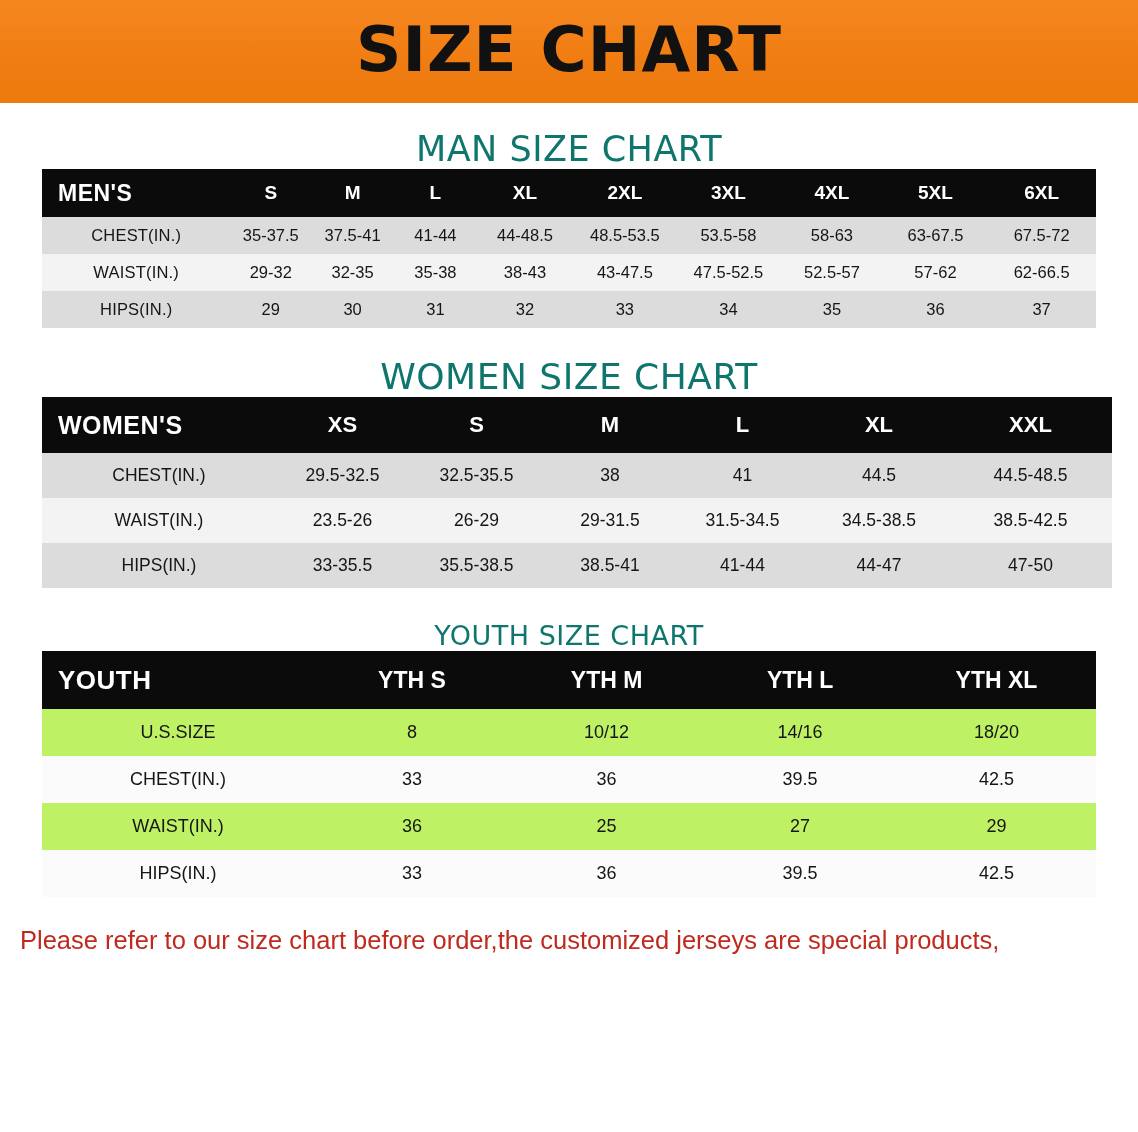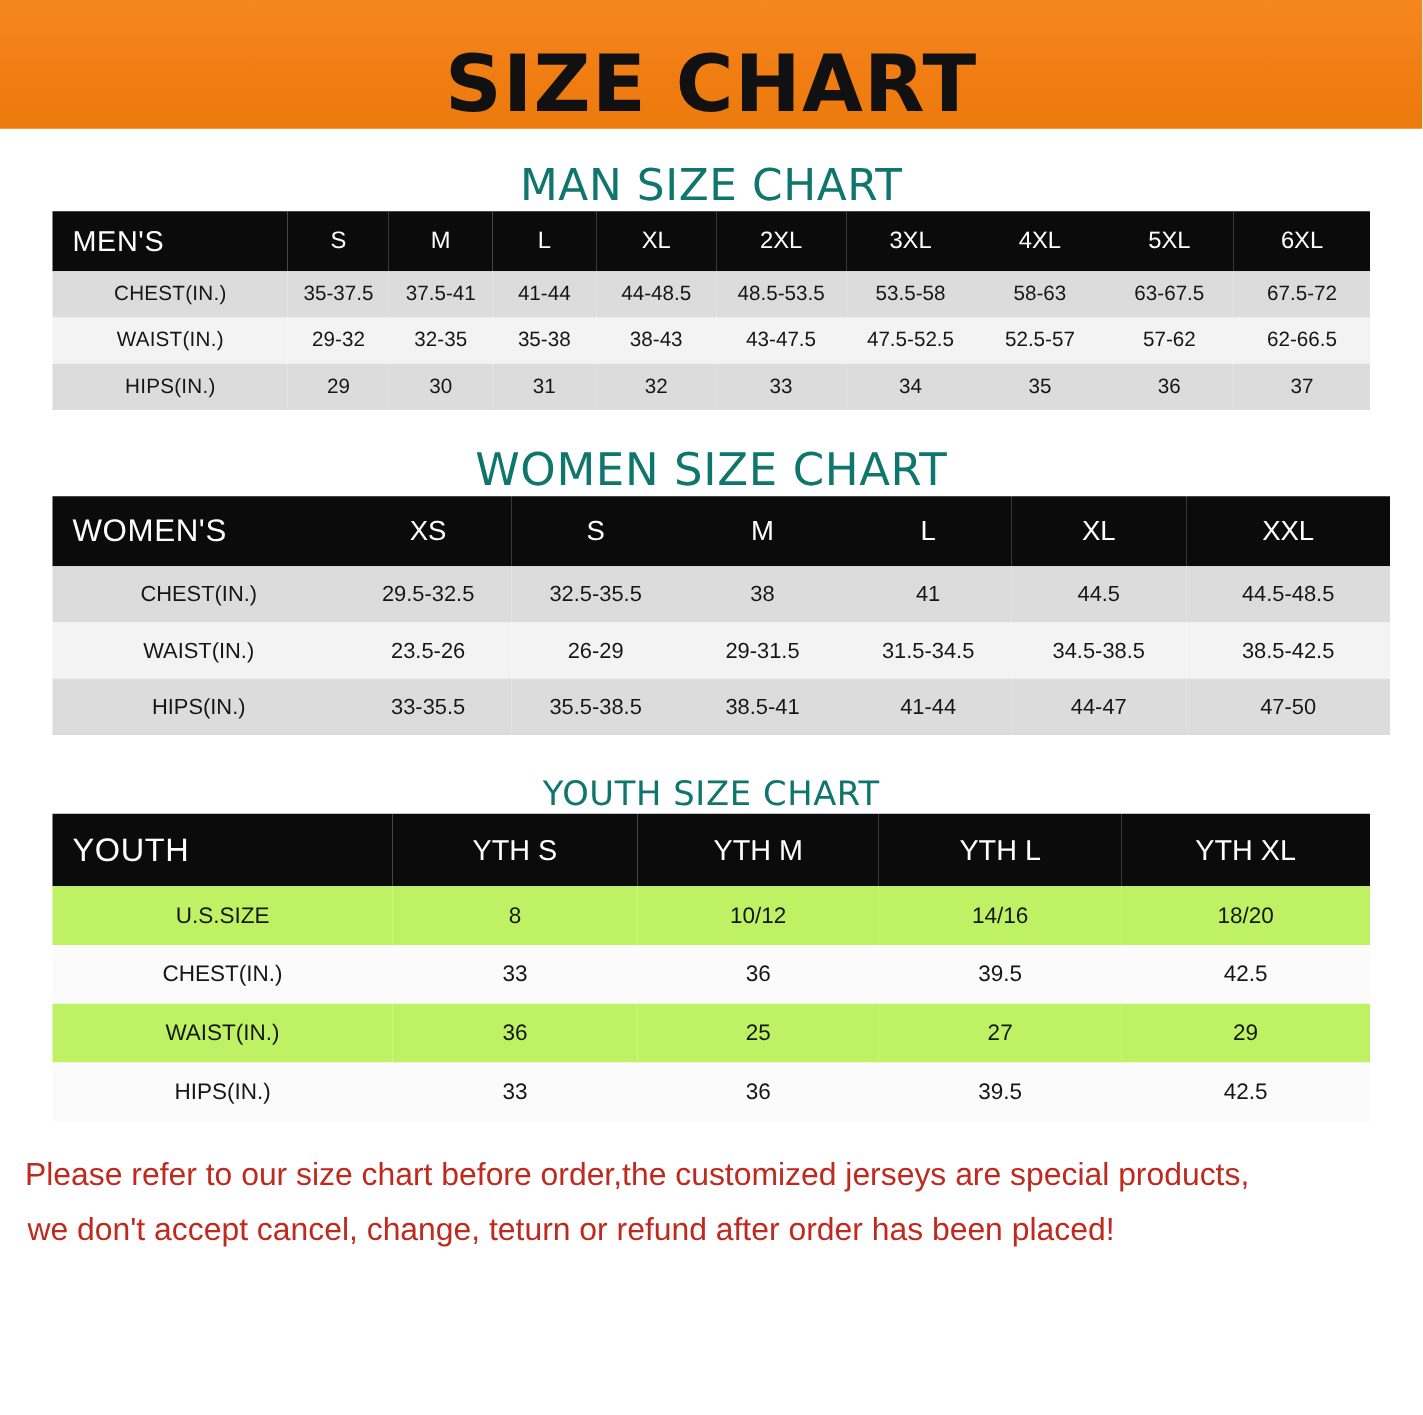--- a/index.html
+++ b/index.html
@@ -14,21 +14,21 @@
     color: #111111;
     overflow: hidden;
   }
 
   
   .banner {
     width: 100%;
     height: 103px;
     background: linear-gradient(180deg, #f5871f 0%, #f07d12 60%, #ec7a0c 100%);
     display: flex;
-    align-items: flex-end;
+    align-items: center;
     justify-content: center;
     box-sizing: border-box;
   }
   .banner-title {
     font-family: "DejaVu Sans", sans-serif;
     font-weight: bold;
     font-size: 63px;
     letter-spacing: 1px;
     color: #111111;
     line-height: 1;
@@ -63,21 +63,21 @@
     text-align: center;
     font-family: "Liberation Sans", sans-serif;
     color: #161616;
   }
   
   table.size thead tr {
     background: #0b0b0b;
   }
   table.size thead th {
     color: #ffffff;
-    font-weight: normal;
+    font-weight: bold;
     padding: 0;
   }
   .hdr-label {
     text-align: left !important;
     padding-left: 16px !important;
     font-family: "DejaVu Sans", sans-serif;
     letter-spacing: 0.5px;
   }
   
   tr.row-dark td { background: #dcdcdc; }
@@ -264,14 +264,13 @@
         <td>36</td>
         <td>39.5</td>
         <td>42.5</td>
       </tr>
     </tbody>
   </table>
 </div>
 
 <div class="note">
   <span class="note-line">Please refer to our size chart before order,the customized jerseys are special products,</span>
-  <span class="note-line second">we don't accept cancel, change, teturn or refund after order has been placed!</span>
 </div>
 
 </body></html>

